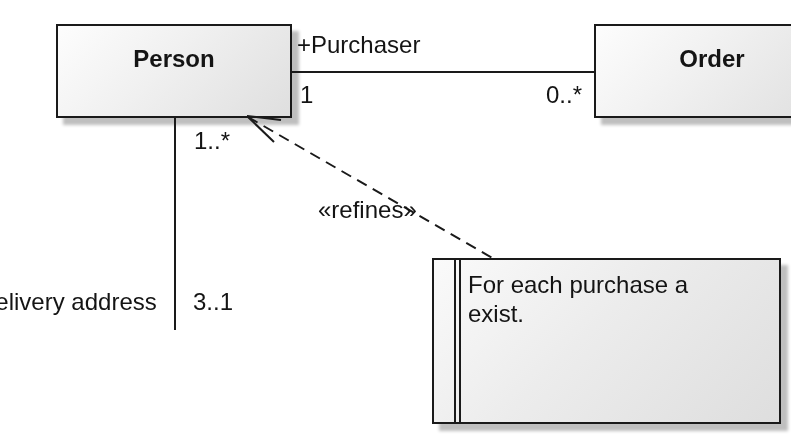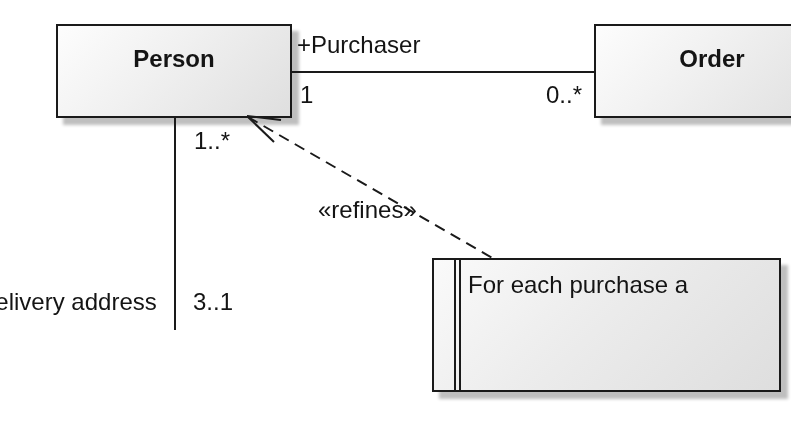--- a/index.html
+++ b/index.html
@@ -38,21 +38,21 @@
   #person-box  { left: 56px;  top: 24px;  width: 236px; height: 94px; }
   #order-box   { left: 594px; top: 24px;  width: 236px; height: 94px; }
   #address-box { left: 56px;  top: 328px; width: 236px; height: 94px; }
 
   
   #note-box {
     position: absolute;
     left: 432px;
     top: 258px;
     width: 349px;
-    height: 134px;
+    height: 166px;
     box-sizing: border-box;
     border: 2px solid #1a1a1a;
     background: linear-gradient(135deg, #fafafa 0%, #ececec 45%, #dedede 100%);
     box-shadow: 7px 7px 3px rgba(0,0,0,0.25);
   }
   #note-box .note-rule {
     position: absolute;
     left: 20px;
     top: 0;
     bottom: 0;
@@ -105,20 +105,21 @@
 
   <div id="order-box" class="uml-box">
     <div class="class-title">Order</div>
   </div>
 
 
   <div id="note-box">
     <div class="note-rule"></div>
     <div class="note-text">
       <div>For each purchase a</div>
+      <div>exist.</div>
     </div>
   </div>
 
   <svg id="connector-layer" viewBox="0 0 791 445" xmlns="http://www.w3.org/2000/svg">
 
     <line x1="290" y1="72" x2="596" y2="72" stroke="#1a1a1a" stroke-width="2"></line>
 
     <line x1="175" y1="116" x2="175" y2="330" stroke="#1a1a1a" stroke-width="2"></line>
 
     <line x1="248" y1="117" x2="494" y2="259" stroke="#1a1a1a" stroke-width="2" stroke-dasharray="11 7"></line>

